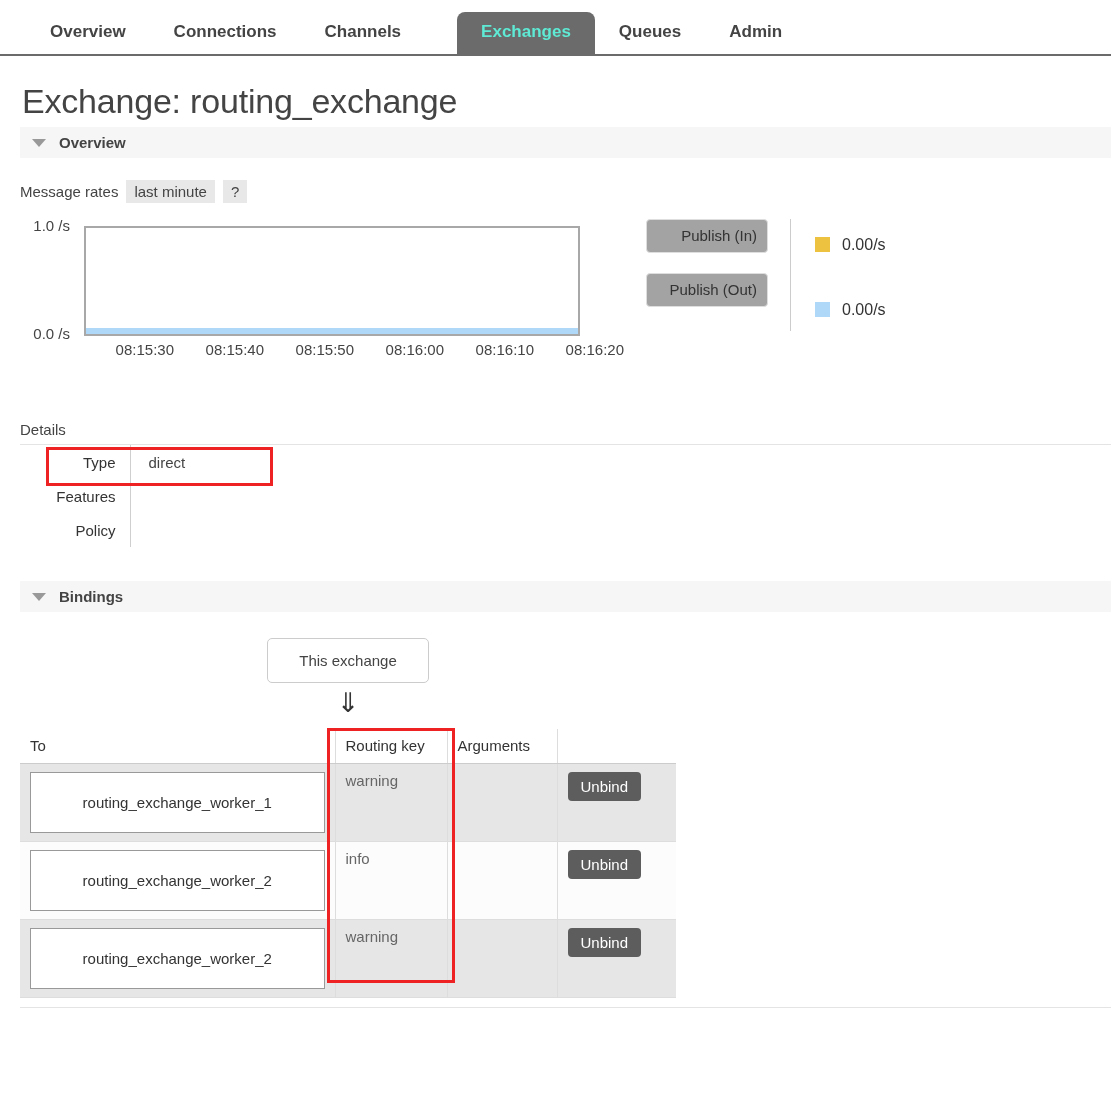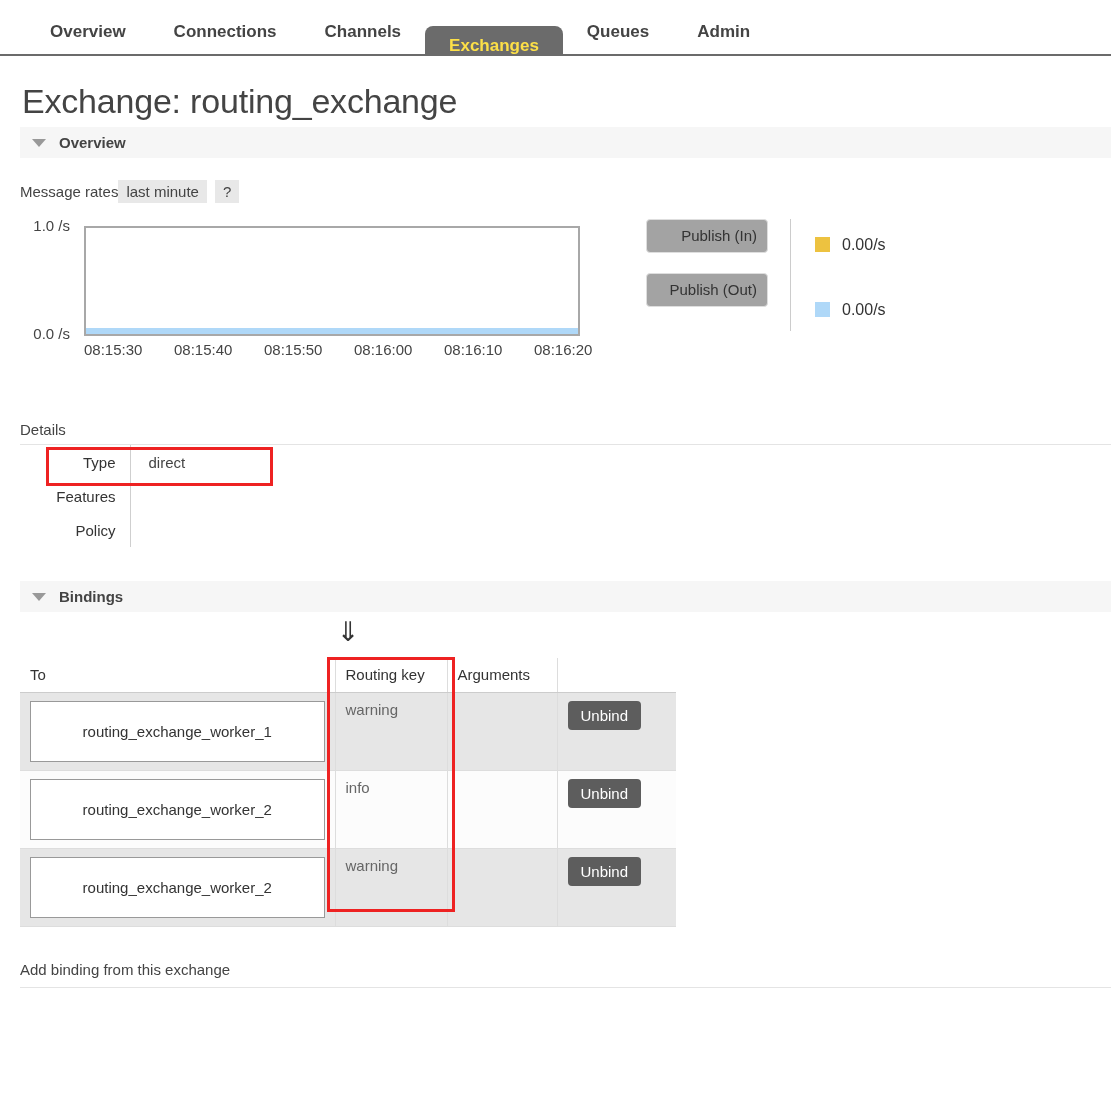--- a/index.html
+++ b/index.html
@@ -24,24 +24,25 @@
   .navbar li {
     padding: 10px 24px 12px 24px;
     font-size: 17px;
     font-weight: bold;
     color: #444444;
     cursor: pointer;
     line-height: 20px;
   }
   .navbar li.active {
     background: #6b6b6b;
-    color: #fde047;
+    color: #5eead4;
     border-radius: 8px 8px 0 0;
-    padding-bottom: 0;
+    padding-bottom: 14px;
     margin-bottom: -2px;
+    margin-left: 32px;
   }
 
   
   .page-title {
     font-size: 34px;
     font-weight: normal;
     color: #444444;
     margin: 26px 0 6px 22px;
     letter-spacing: -0.2px;
   }
@@ -66,21 +67,21 @@
     margin: 0 13px 0 12px;
   }
 
   
   .rates-row {
     display: flex; align-items: center;
     margin: 22px 0 0 20px;
     font-size: 15px;
     color: #444444;
   }
-  .rates-row .label { }
+  .rates-row .label { margin-right: 8px; }
   .chip {
     background: #e8e8e8;
     padding: 3px 8px;
     font-size: 15px;
     color: #444444;
     cursor: pointer;
   }
   .chip + .chip { margin-left: 8px; }
 
   
@@ -114,21 +115,21 @@
     background: #afd8f8;
   }
   .x-labels {
     position: absolute;
     left: 84px; top: 124px;
     width: 540px;
     display: flex;
     font-size: 15px;
     color: #444444;
   }
-  .x-labels span { width: 90px; text-align: left; }
+  .x-labels span { width: 90px; text-align: right; }
 
   
   .legend-wrap {
     display: flex;
     align-items: flex-start;
     margin-left: 16px;
     margin-top: 2px;
   }
   .legend-btns { display: flex; flex-direction: column; }
   .rate-btn {
@@ -383,20 +384,21 @@
     </table>
   <div class="hl-type"></div>
 </div>
 
 <div class="bindings-wrap">
   <div class="section-head">
     <span class="tri"></span>
     <span>Bindings</span>
   </div>
 
+  <div class="exch-node">This exchange</div>
   <div class="arrow">⇓</div>
 
   <div class="bind-table-wrap">
     <table class="bind">
       <thead>
         <tr>
           <th class="col-to">To</th>
           <th class="col-rk">Routing key</th>
           <th class="col-args">Arguments</th>
           <th class="col-act"></th>
@@ -431,15 +433,14 @@
           <td></td>
           <td class="col-act">
             <button class="unbind-btn">Unbind</button>
           </td>
         </tr>
       </tbody>
     </table>
     <div class="hl-rk"></div>
   </div>
 
-  <div class="add-binding">Add binding from this exchange</div>
   <div class="add-rule"></div>
 </div>
 
 </body></html>

